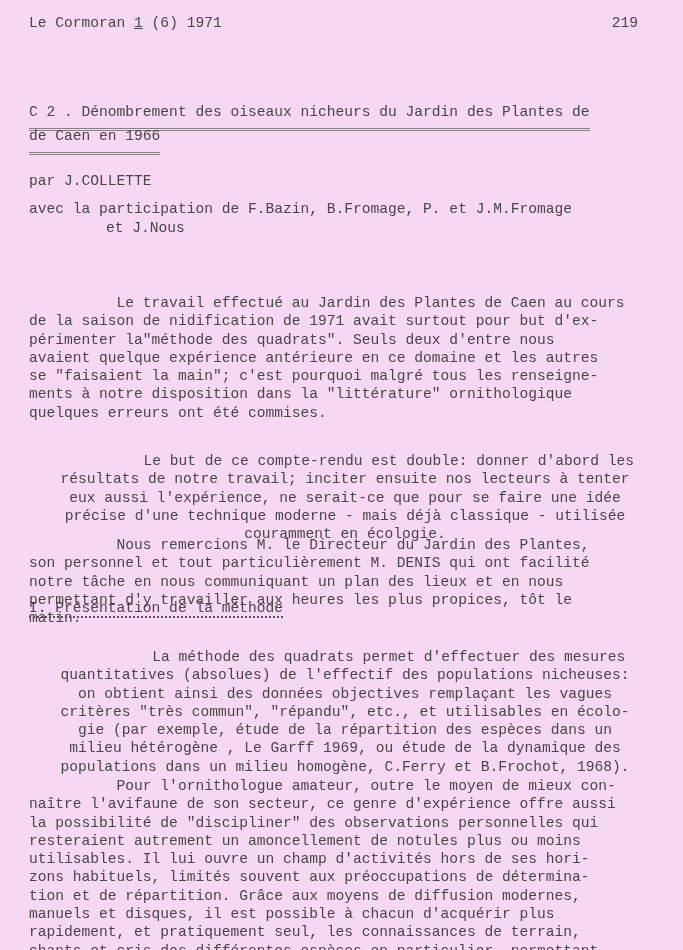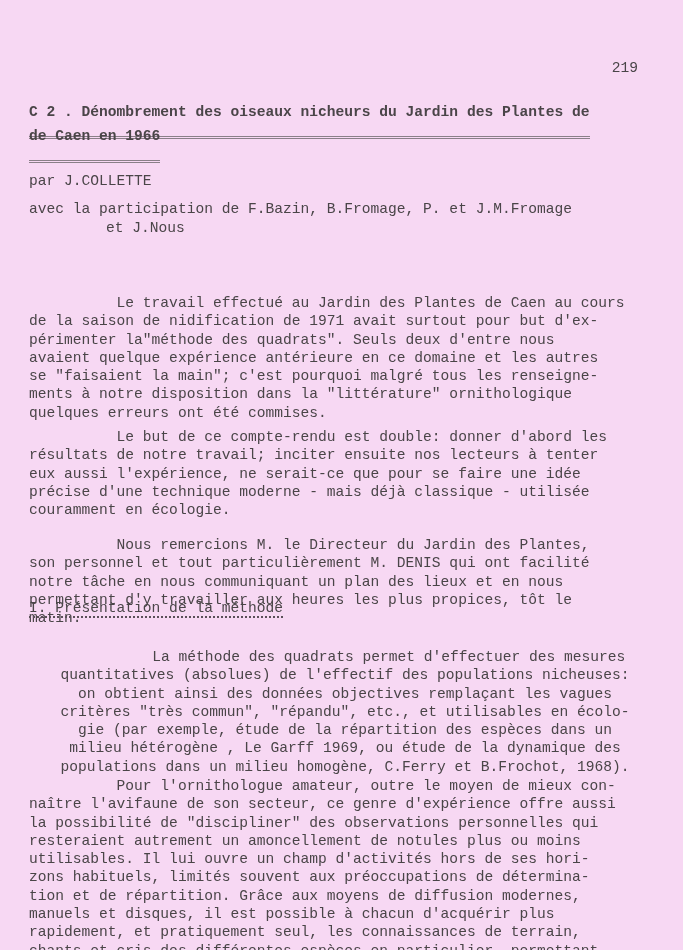--- a/index.html
+++ b/index.html
@@ -34,33 +34,31 @@
     left: 0;
     top: 0;
   }
   .journal .vol {
     text-decoration: underline;
   }
   .page-number {
     position: absolute;
     right: 0;
     top: 0;
-    margin-top: 45px;
   }
   .title {
     position: absolute;
     left: 29px;
     top: 100px;
     width: 620px;
     line-height: 24px;
   }
   .title span {
     border-bottom: 3px double #8a7f88;
-    padding-bottom: 16px;
-    font-weight: bold;
+    padding-bottom: 8px;
   }
   .author {
     position: absolute;
     left: 29px;
     top: 171px;
     line-height: 20px;
   }
   .participants {
     position: absolute;
     left: 29px;
@@ -74,41 +72,42 @@
   }
   .para {
     position: absolute;
     left: 29px;
     width: 632px;
     line-height: 18.3px;
     white-space: pre;
     margin-top: 48px;
   }
   .p1 { top: 246px; }
-  .p2 { top: 380px; }
+  .p2 { top: 404px; text-align: center; }
   .p3 { top: 488px; }
   .section-head {
     position: absolute;
     left: 29px;
     top: 574px;
     line-height: 20px;
     margin-top: 24px;
   }
   .section-head span {
     border-bottom: 2px dotted #5a5058;
   }
   .p4 { top: 600px; text-align: center; }
   .p5 { top: 729px; }
 </style>
 </head>
 <body>
 
 <div class="page">
 
   <div class="header-line">
+    <div class="journal"><span>Le Cormoran </span><span class="vol">1</span><span> (6) 1971</span></div>
     <div class="page-number">219</div>
   </div>
 
   <div class="title">
     <span>C 2 . Dénombrement des oiseaux nicheurs du Jardin des Plantes de</span><br>
     <span>de Caen en 1966</span>
   </div>
 
   <div class="author">par J.COLLETTE</div>
 

